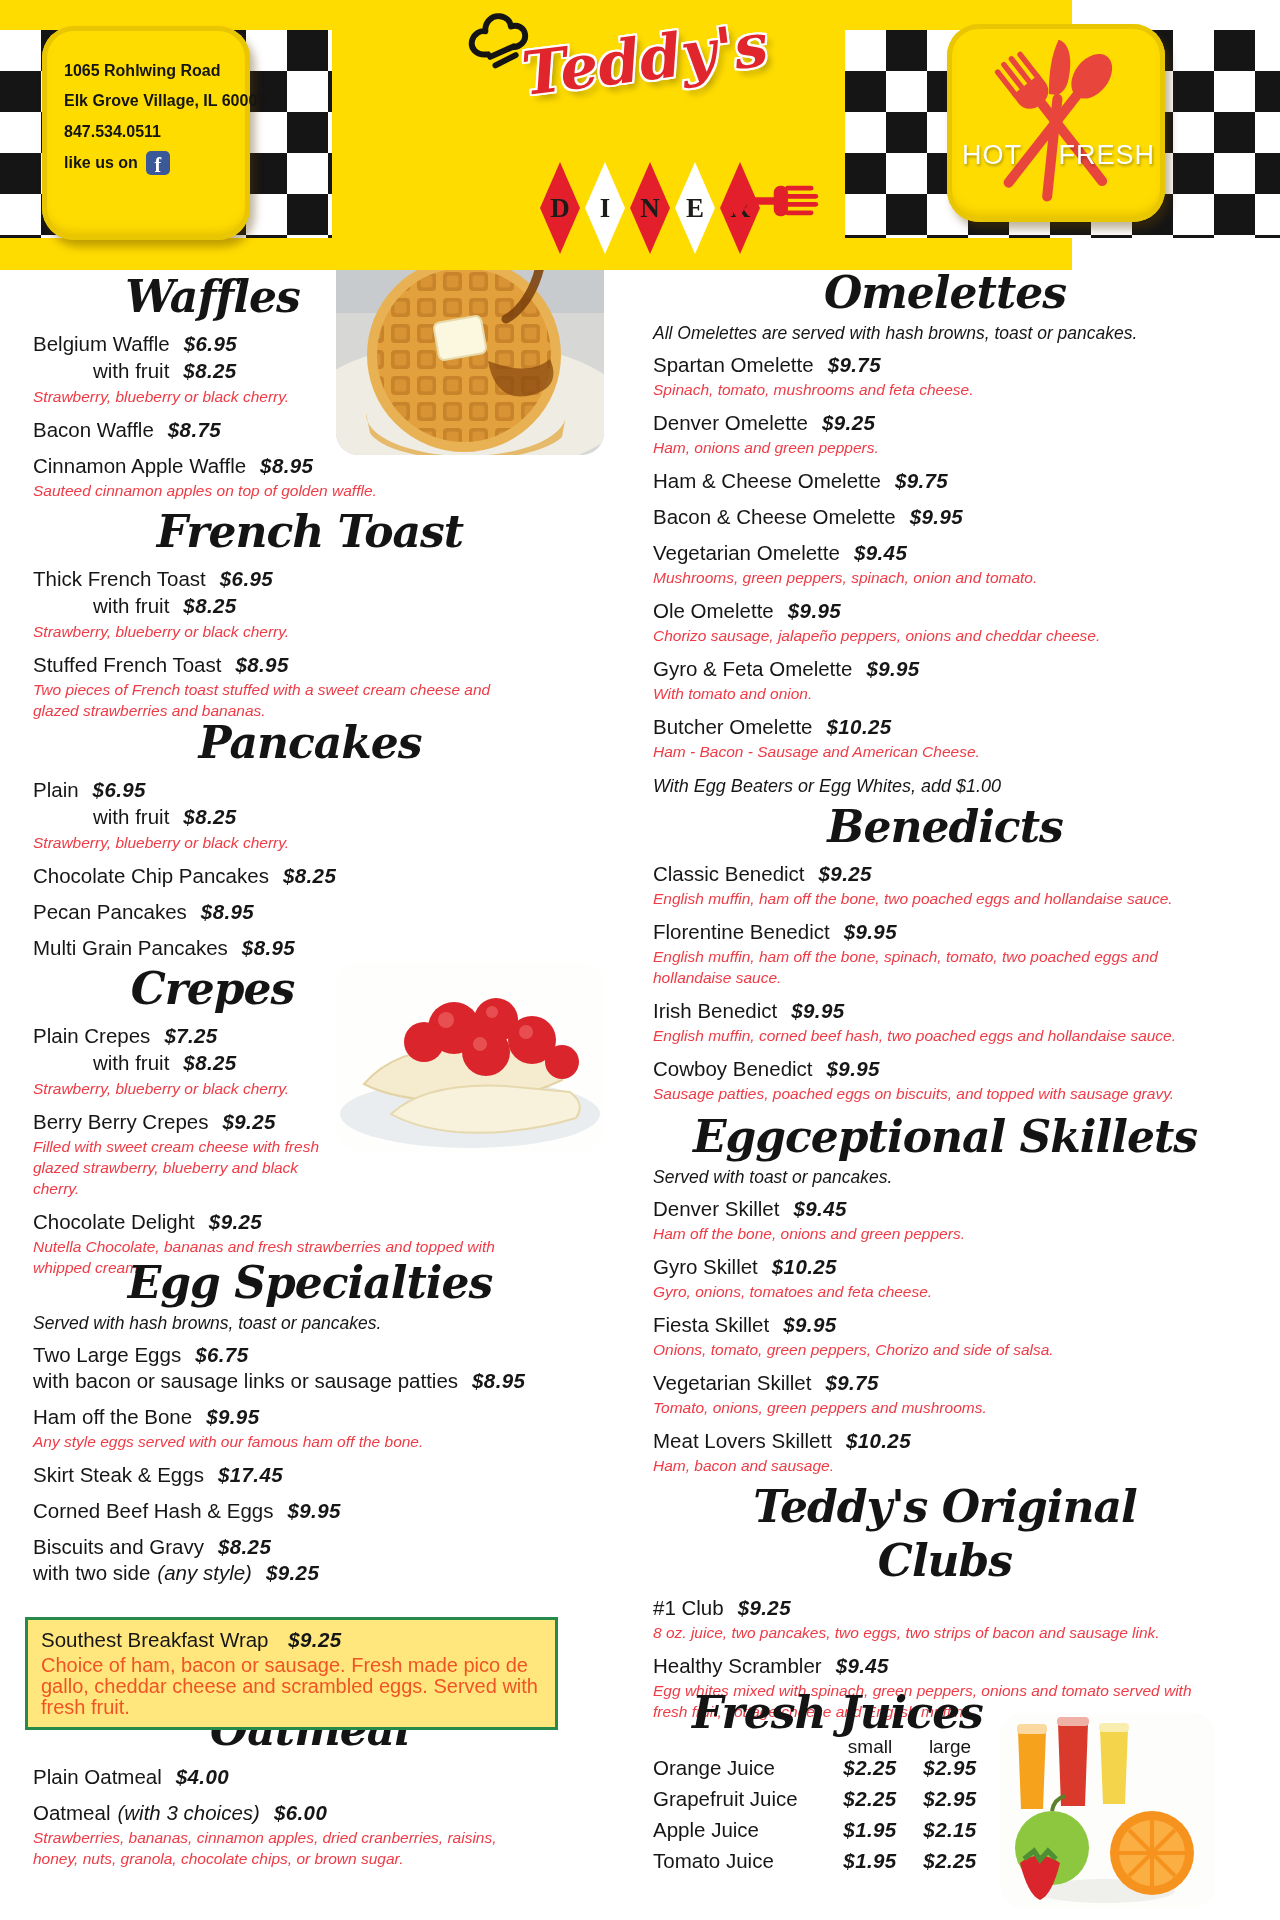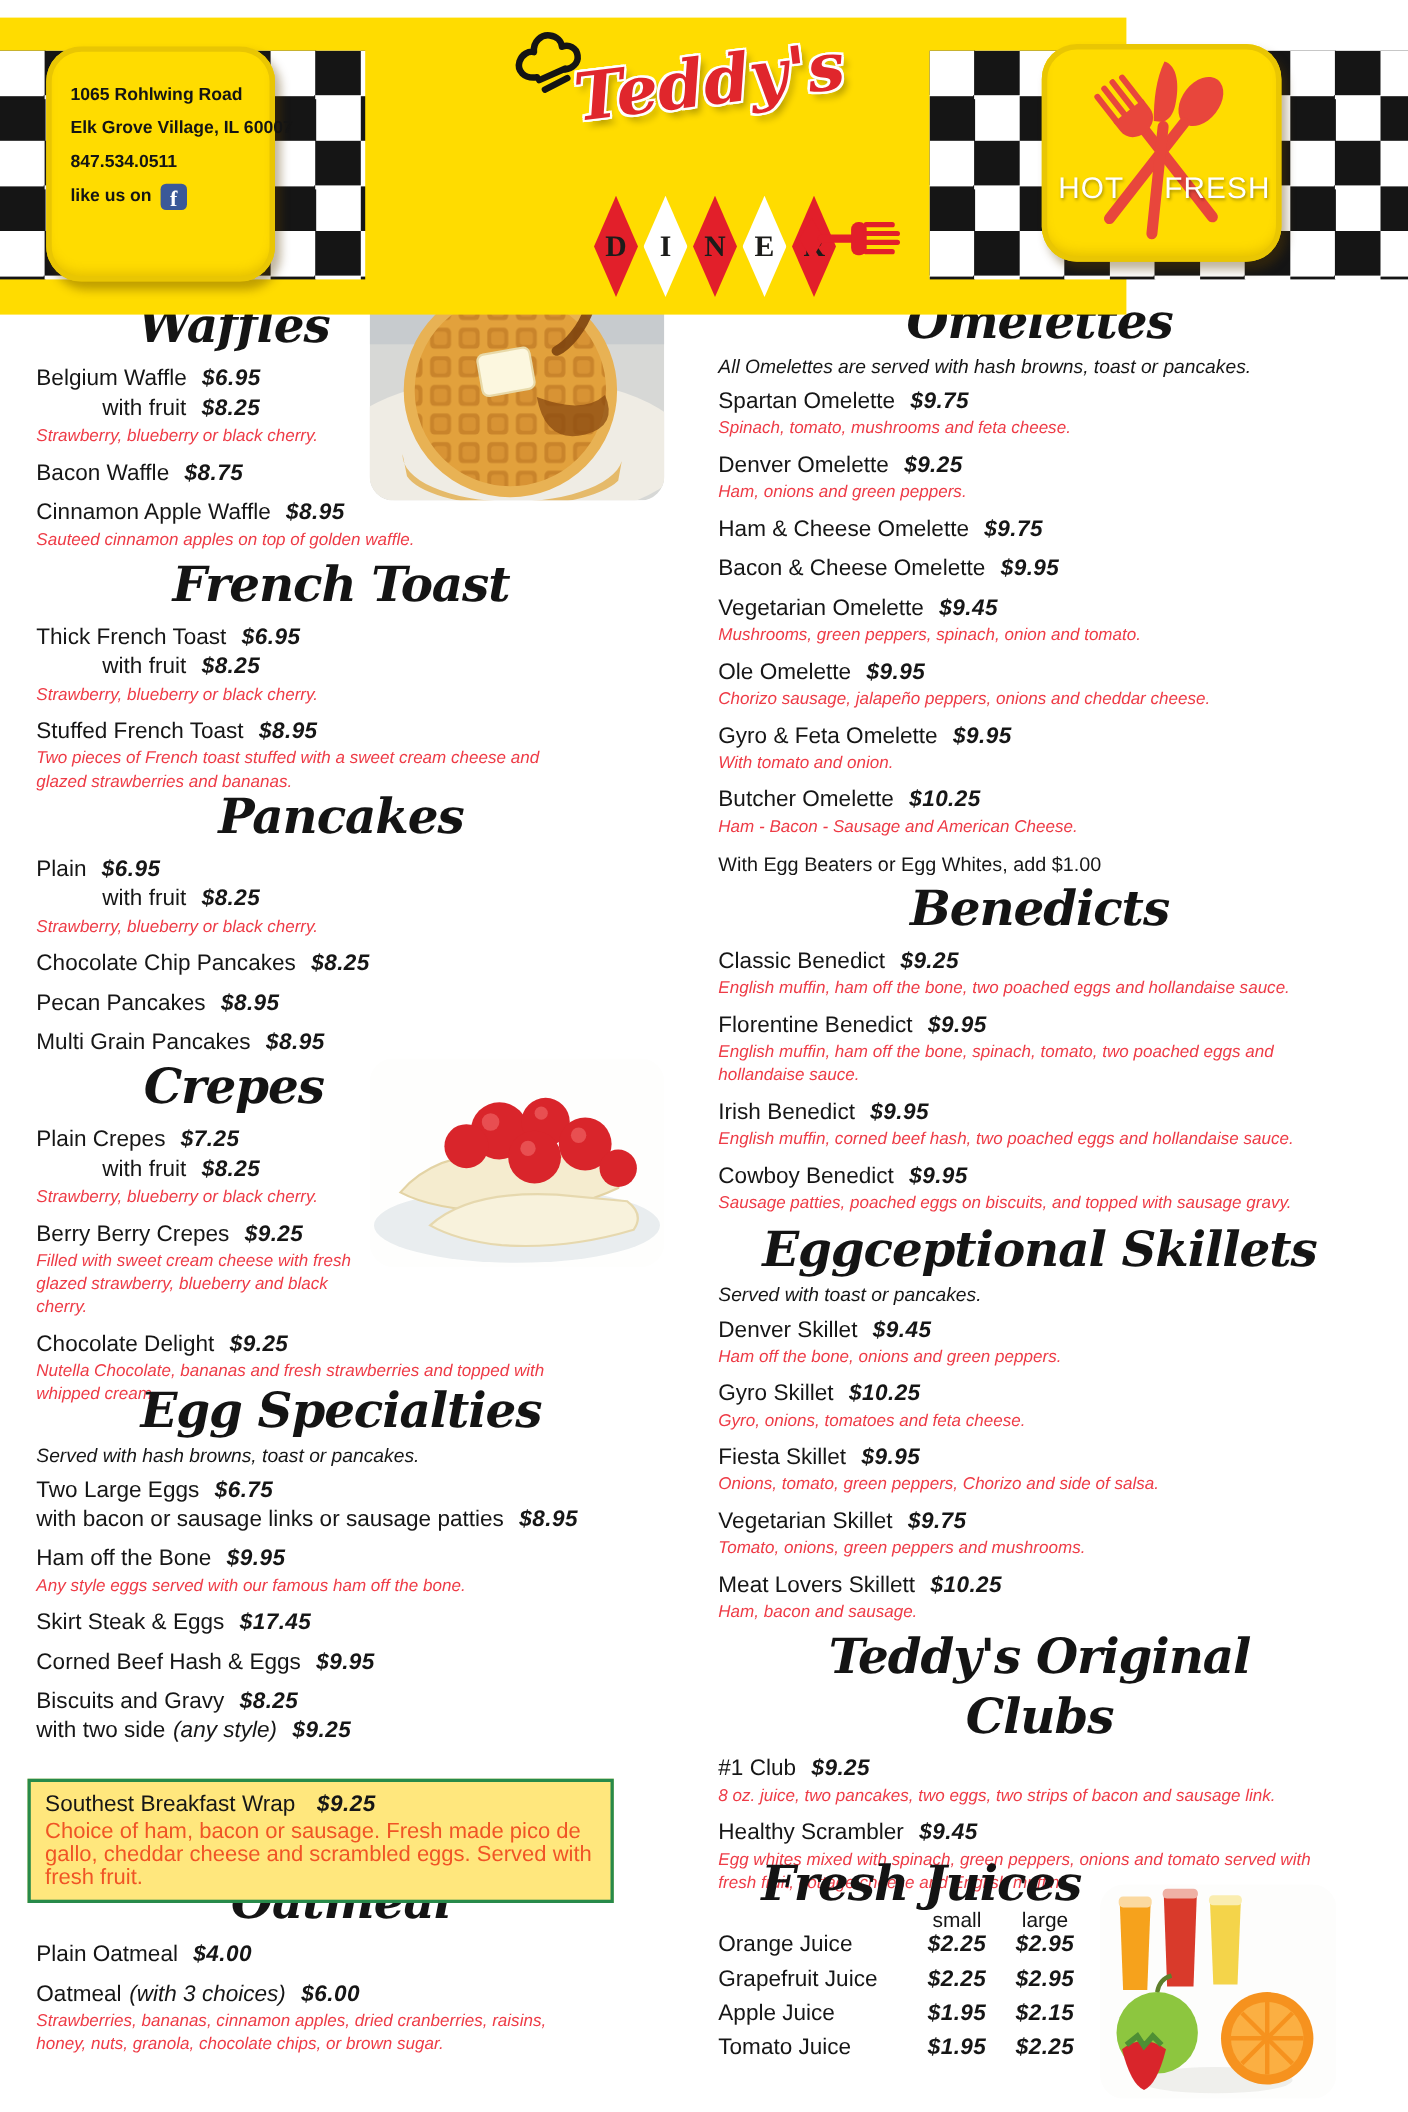--- a/index.html
+++ b/index.html
@@ -1,19 +1,19 @@
 <!DOCTYPE html>
 <html style="--band: #FFDC00; --chk: #151515; --lred: #E0262C; --dred: #E21F2A; --desc: #EE3B46; --wbg: #FFE77D; --wbd: #278A4A; --worange: #F05425; --fb: #3B5998; --ink: #161616;"><head>
 <meta charset="utf-8">
 <style>
   html,body{margin:0;padding:0;background:#fff;}
   .page{position:relative;width:1280px;height:1920px;background:#fff;overflow:hidden;
         font-family:"Liberation Sans",sans-serif;color:var(--ink,#161616);}
   
-  .masthead{position:absolute;top:16px;left:0;width:1024px;height:270px;background:var(--band,#FFDC00);z-index:3;}
+  .masthead{position:absolute;top:0;left:0;width:1024px;height:270px;background:var(--band,#FFDC00);z-index:3;padding-left:48px;}
   .checker{position:absolute;top:30px;height:208px;
            background:conic-gradient(var(--chk,#151515) 25%,#fff 0 50%,var(--chk,#151515) 0 75%,#fff 0) 0 0/82px 82px;}
   .checker-left{left:0;width:332px;}
   .checker-right{left:845px;width:435px;}
   .yellow-card{position:absolute;background:var(--band,#FFDC00);border-radius:32px;
                box-shadow:inset 0 0 0 5px #e9c603, inset 0 -8px 10px rgba(150,110,0,.25), 5px 7px 9px rgba(90,60,0,.38);}
   .addr-card{left:42px;top:26px;width:208px;height:214px;box-sizing:border-box;padding:30px 0 0 22px;}
   .addr-line{font-weight:bold;font-size:16px;line-height:1.9;color:#141414;white-space:nowrap;}
   .addr-social{display:flex;align-items:center;gap:8px;font-weight:bold;font-size:16px;color:#141414;margin-top:4px;}
   .fb{width:24px;height:24px;background:var(--fb,#3B5998);border-radius:5px;color:#fff;
@@ -43,21 +43,21 @@
   .col-left{left:30px;width:485px;}
   .col-right{left:650px;width:560px;}
   .menu-section{position:absolute;left:0;width:100%;}
   .sec-title{font-family:"DejaVu Serif",serif;font-style:italic;font-weight:bold;font-size:44px;line-height:54px;
              letter-spacing:-1px;color:#141414;text-align:center;}
   .col-left .sec-title{margin-left:75px;width:410px;}
   .sec-waffles .sec-title,.sec-crepes .sec-title{margin-left:0;width:365px;}
   .col-right .sec-title{margin-left:30px;width:530px;}
   .sec-fresh-juices .sec-title{margin-left:0;width:375px;}
   .sec-note{font-style:italic;font-size:17.5px;line-height:22px;color:#161616;margin:2px 0 0 3px;}
-  .sec-foot{font-size:18px;color:#161616;margin-top:14px;padding-left:3px;}
+  .sec-foot{font-style:italic;font-size:18px;color:#161616;margin-top:14px;padding-left:3px;}
   .item{margin-top:10px;padding-left:3px;}
   .sec-title + .item{margin-top:7px;}
   .sec-note + .item{margin-top:8px;}
   .iline{white-space:nowrap;font-size:20.5px;line-height:26px;color:#161616;}
   .iline.sub{padding-left:60px;line-height:28px;}
   .inote{font-style:italic;margin-left:7px;}
   .iprice{font-weight:bold;font-style:italic;margin-left:14px;letter-spacing:.4px;}
   .idesc{font-style:italic;font-size:15.5px;line-height:21px;color:var(--desc,#EE3B46);margin-top:1px;white-space:normal;}
   .sec-crepes .item:nth-child(3) .idesc{max-width:300px;}
   

